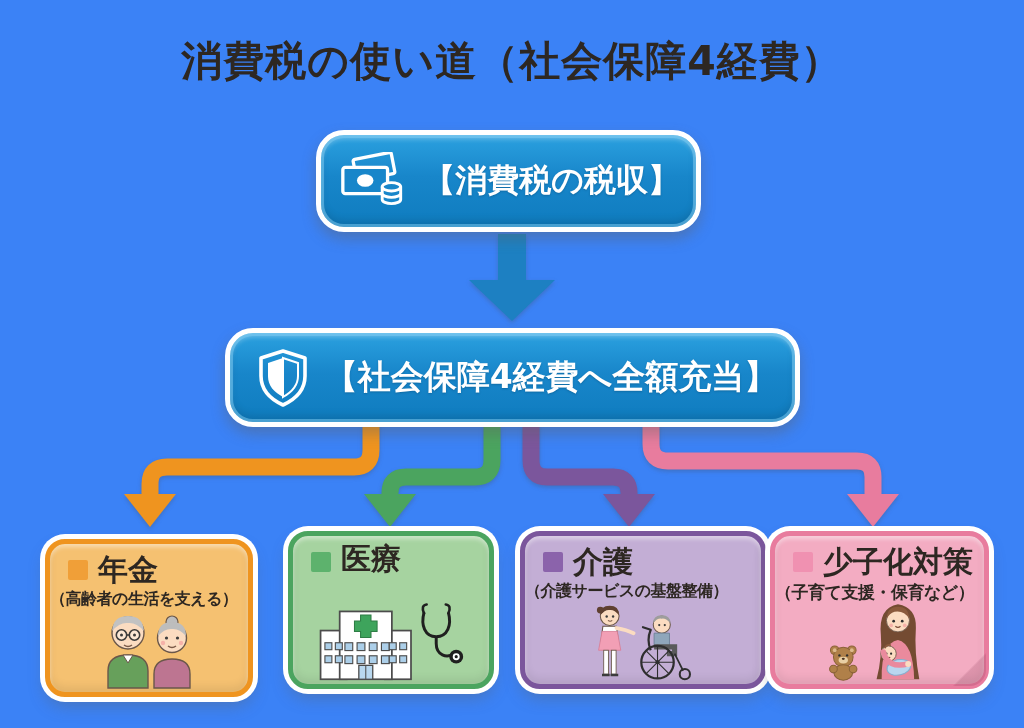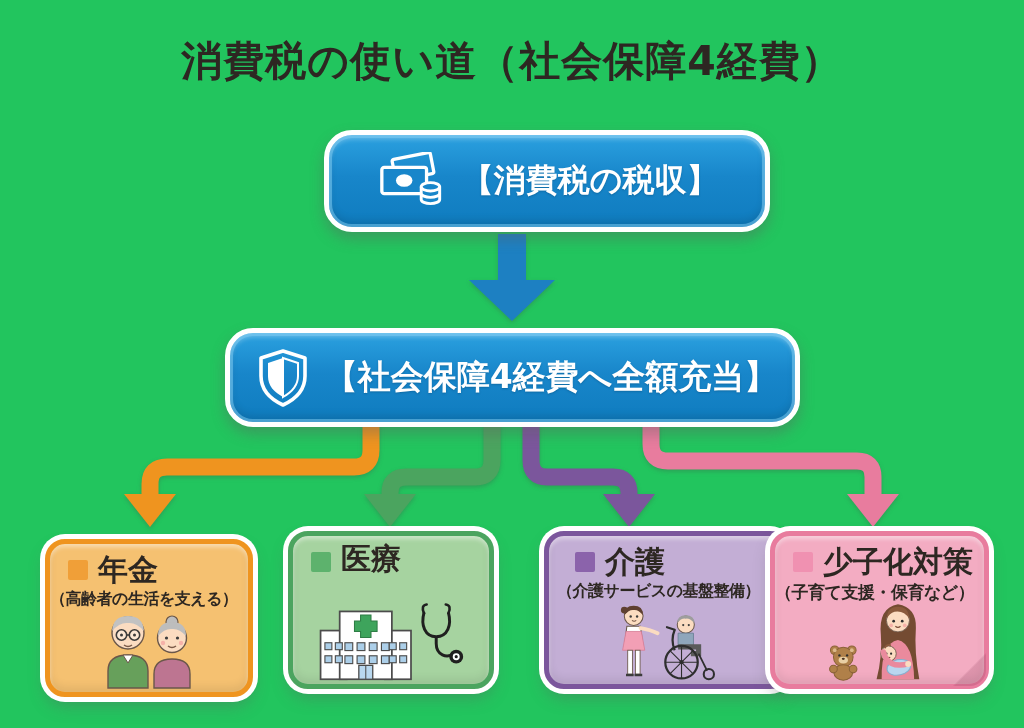--- a/index.html
+++ b/index.html
@@ -1,37 +1,37 @@
 <!DOCTYPE html>
 <html><head>
 <meta charset="utf-8">
 <style>
   html,body{margin:0;padding:0;background:#ffffff;}
   .canvas{
     position:relative;width:1024px;height:728px;overflow:hidden;
-    background:#22c55e;
+    background:#3b82f6;
     font-family:"DejaVu Sans","Liberation Sans",sans-serif;
   }
   .title{
     position:absolute;top:34px;left:0;width:100%;
     text-align:center;font-size:41px;font-weight:800;
     color:#2d2722;letter-spacing:1px;margin:0;
   }
   
   .bluebox{
     position:absolute;box-sizing:border-box;
     background:linear-gradient(180deg,#2ba1e0 0%,#1886ca 45%,#0f7cbf 100%);
     border:5px solid #ffffff;border-radius:28px;
     box-shadow:0 7px 14px rgba(95,95,95,.40),
                inset 0 0 0 3px rgba(120,200,240,.55),
                inset 0 4px 5px rgba(255,255,255,.30),
                inset 0 -6px 8px rgba(0,0,0,.12);
     display:flex;align-items:center;justify-content:center;gap:16px;
   }
-  .box-revenue{left:324px;top:130px;width:446px;height:102px;}
+  .box-revenue{left:316px;top:130px;width:385px;height:102px;}
   .box-allocation{left:225px;top:328px;width:575px;height:99px;padding-left:9px;}
   .bluebox-label{
     color:#ffffff;font-weight:800;white-space:nowrap;
     text-shadow:0 1px 2px rgba(0,60,100,.35);
   }
   .box-revenue .bluebox-label{font-size:32px;}
   .box-allocation .bluebox-label{font-size:33px;}
   .flow-icon{display:flex;align-items:center;}
   
   .arrow-layer{position:absolute;left:0;top:0;width:1024px;height:728px;}
@@ -40,21 +40,21 @@
   
   .card{
     position:absolute;top:531px;height:158px;box-sizing:border-box;
     border:5px solid;border-radius:20px;
     box-shadow:0 0 0 5px #ffffff,0 9px 16px rgba(95,95,95,.38),
                inset 0 3px 4px rgba(255,255,255,.45),
                inset 0 -5px 8px rgba(0,0,0,.08);
   }
   .card-0{left:45px;width:208px;margin-top:8px;}
   .card-1{left:288px;width:206px;}
-  .card-2{left:544px;width:246px;padding-left:8px;}
+  .card-2{left:520px;width:246px;}
   .card-3{left:770px;width:219px;}
   .card-head{display:flex;align-items:center;gap:10px;margin:10px 0 0 18px;}
   .bullet{width:20px;height:20px;border-radius:2px;flex:0 0 auto;}
   .card-title{font-size:30px;font-weight:800;color:#2d2722;line-height:1.05;white-space:nowrap;}
   .card-desc{
     margin-top:3px;font-size:16px;font-weight:700;
     color:#2d2722;white-space:nowrap;letter-spacing:-0.5px;
   }
   .card-3 .card-desc{font-size:17px;}
   .card-illust{position:absolute;bottom:3px;left:50%;transform:translateX(-50%);}

